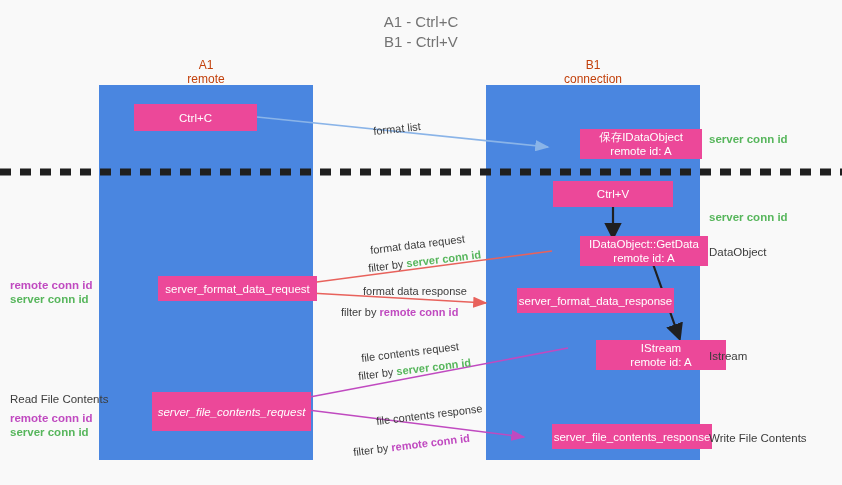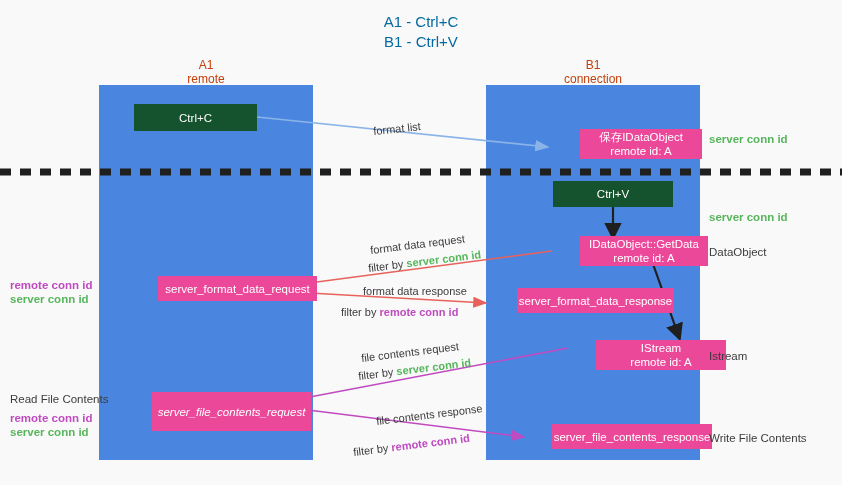--- a/index.html
+++ b/index.html
@@ -21,21 +21,21 @@
     width: 842px;
     height: 485px;
     pointer-events: none;
   }
   .title {
     position: absolute;
     left: 0;
     width: 842px;
     text-align: center;
     font-size: 15px;
-    color: #0369a1;
+    color: #737373;
     line-height: 20px;
     white-space: pre;
   }
   .col-header {
     position: absolute;
     text-align: center;
     font-size: 12px;
     color: #c2410c;
     line-height: 14px;
   }
@@ -50,21 +50,21 @@
     align-items: center;
     justify-content: center;
     text-align: center;
     color: #ffffff;
     font-size: 11.5px;
     line-height: 14px;
     box-sizing: border-box;
     padding: 2px 4px;
   }
   .node.orange { background: #ec4899; margin-left: 28px; }
-  .node.green  { background: #14532d; }
+  .node.green  { background: #ec4899; }
   .edge-label {
     position: absolute;
     font-size: 11px;
     color: #3c3c3c;
     white-space: nowrap;
     line-height: 14px;
   }
   .edge-label.rot {
     transform-origin: left bottom;
   }

